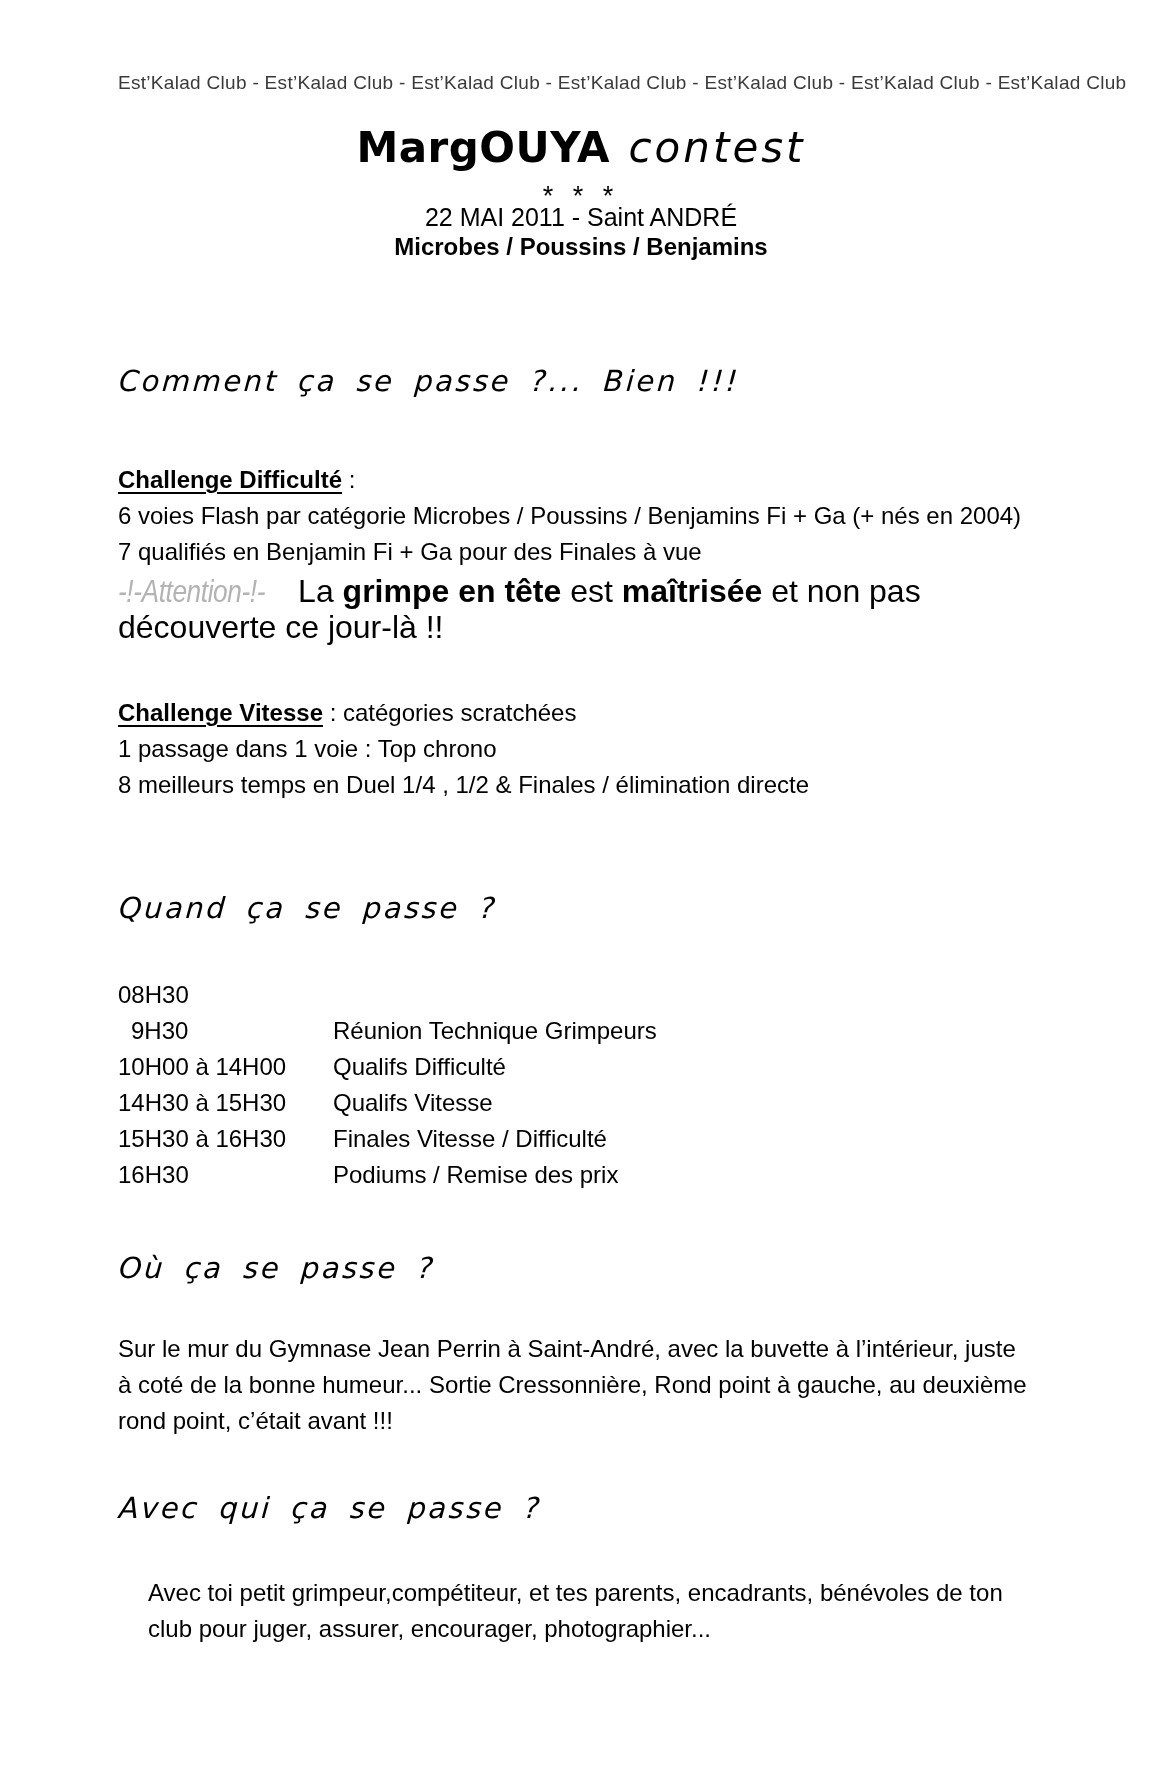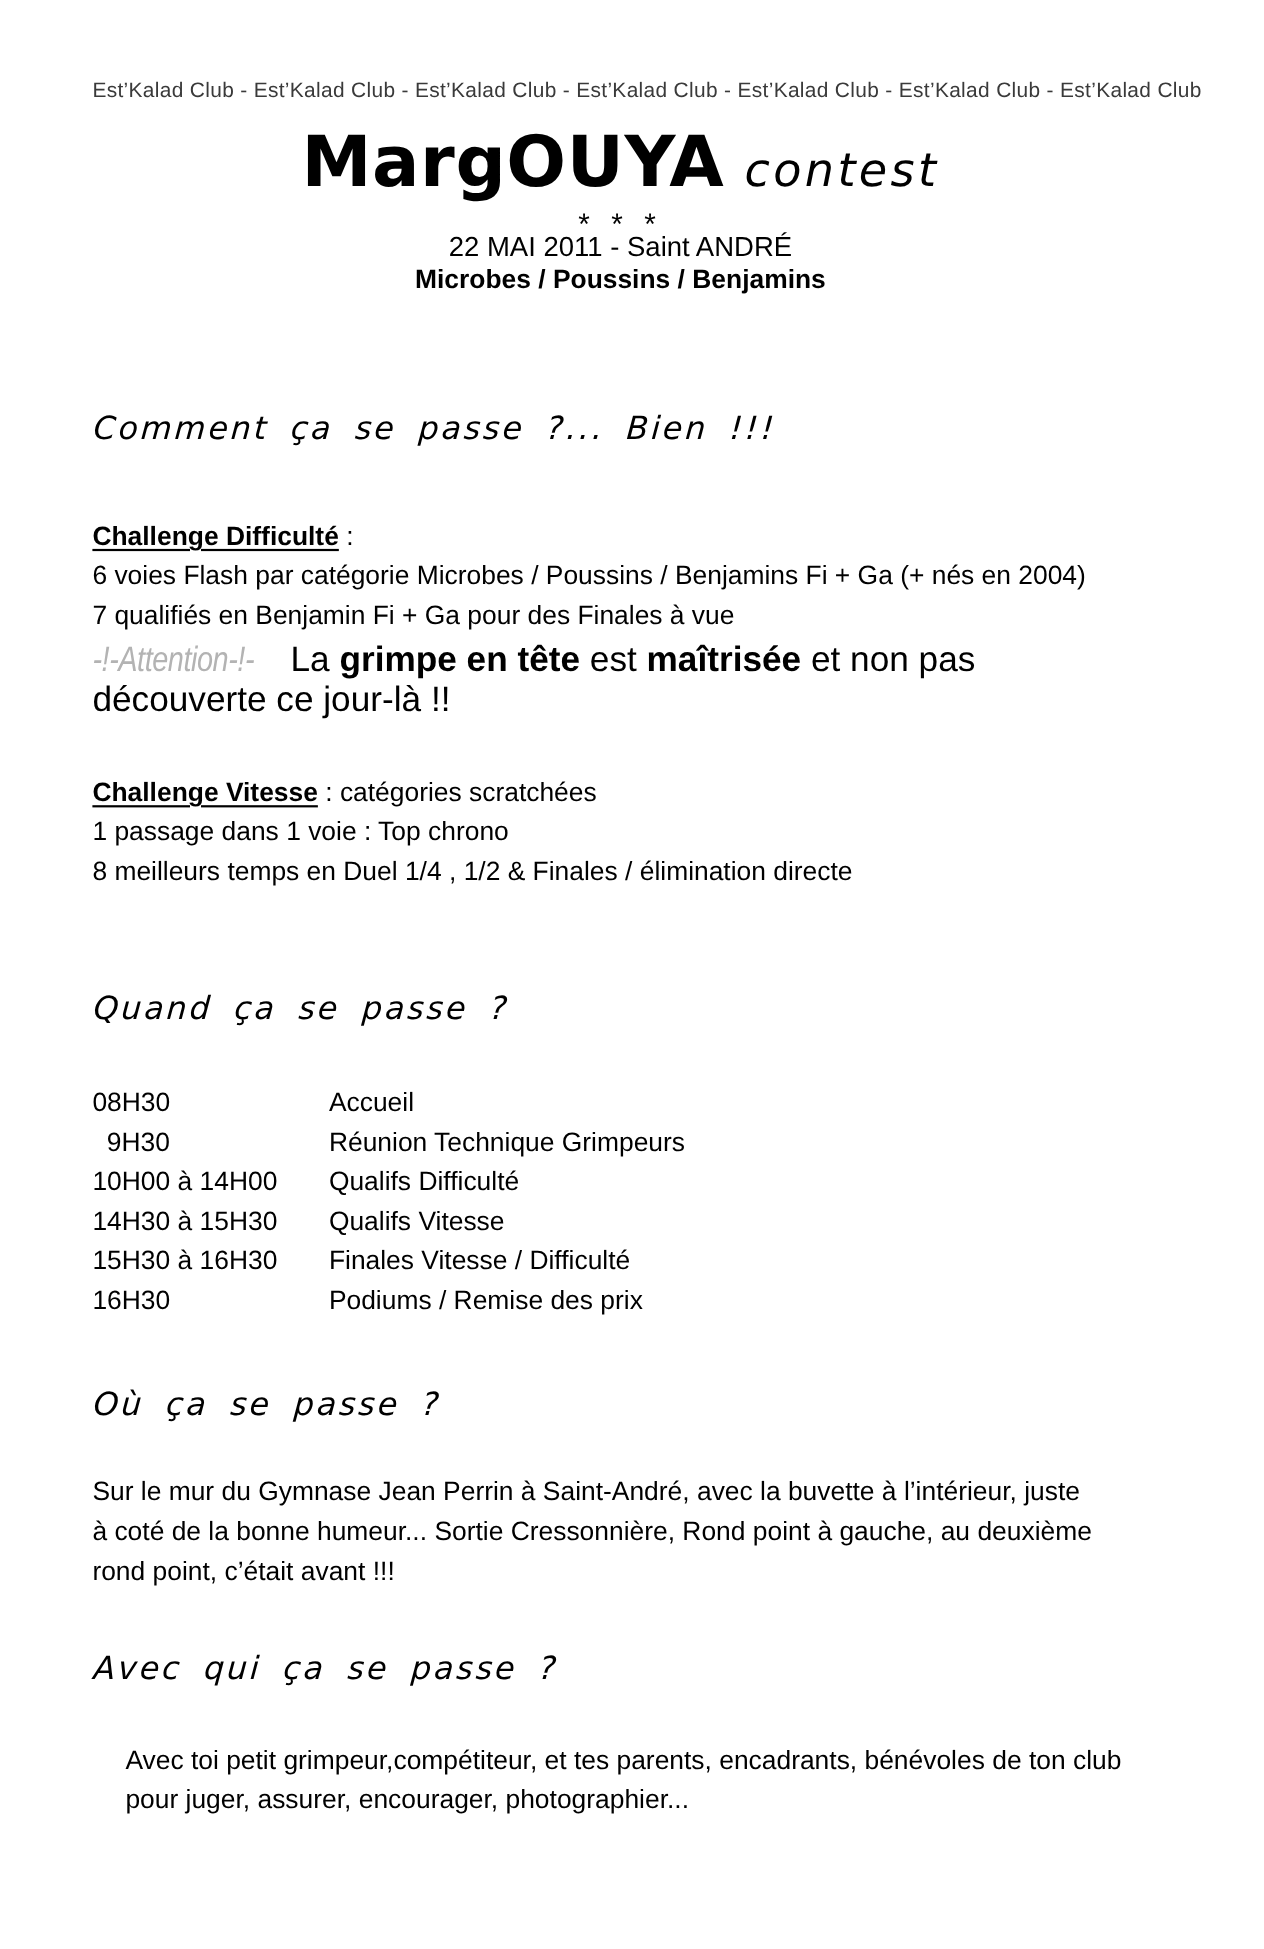--- a/index.html
+++ b/index.html
@@ -2,34 +2,34 @@
 <html><head>
 <meta charset="utf-8">
 <style>
   * { margin:0; padding:0; box-sizing:border-box; }
   html,body { background:#ffffff; }
   body {
     width:1149px; height:1772px; overflow:hidden;
     font-family:"Liberation Sans", sans-serif;
     color:#000;
   }
-  .page { padding:72px 105px 0 84px; position:relative; }
+  .page { padding:72px 105px 0 118px; position:relative; }
 
   
   .club-line {
     font-size:19px; color:#3a3a3a; white-space:nowrap;
     letter-spacing:0.3px; font-weight:400;
   }
 
   
   .title-block { text-align:center; margin-top:26px; }
   .title-line { line-height:56px; }
   .title-main {
     font-family:"DejaVu Sans", sans-serif;
-    font-size:64px; font-weight:bold; letter-spacing:0.5px;
+    font-size:42px; font-weight:bold; letter-spacing:0.5px;
   }
   .title-script {
     font-family:"DejaVu Sans", sans-serif;
     font-size:42px; font-style:italic; letter-spacing:3px;
     margin-left:14px;
   }
   .stars { font-size:27px; line-height:14px; margin-top:4px; letter-spacing:6px; }
   .date-line { font-size:25px; line-height:28px; }
   .subtitle { font-size:24px; font-weight:bold; line-height:31px; }
 
@@ -107,21 +107,20 @@
     </div>
     <div class="challenge-body">1 passage dans 1 voie : Top chrono</div>
     <div class="challenge-body">8 meilleurs temps en Duel 1/4 , 1/2 &amp; Finales / élimination directe</div>
   </div>
 
   <div class="handwrite hw-when">Quand ça se passe ?</div>
 
   <div class="schedule">
     <div class="row">
       <span class="time">08H30</span>
-      <span class="activity">Accueil</span>
     </div>
     <div class="row">
       <span class="time">9H30</span>
       <span class="activity">Réunion Technique Grimpeurs</span>
     </div>
     <div class="row">
       <span class="time">10H00 à 14H00</span>
       <span class="activity">Qualifs Difficulté</span>
     </div>
     <div class="row">

